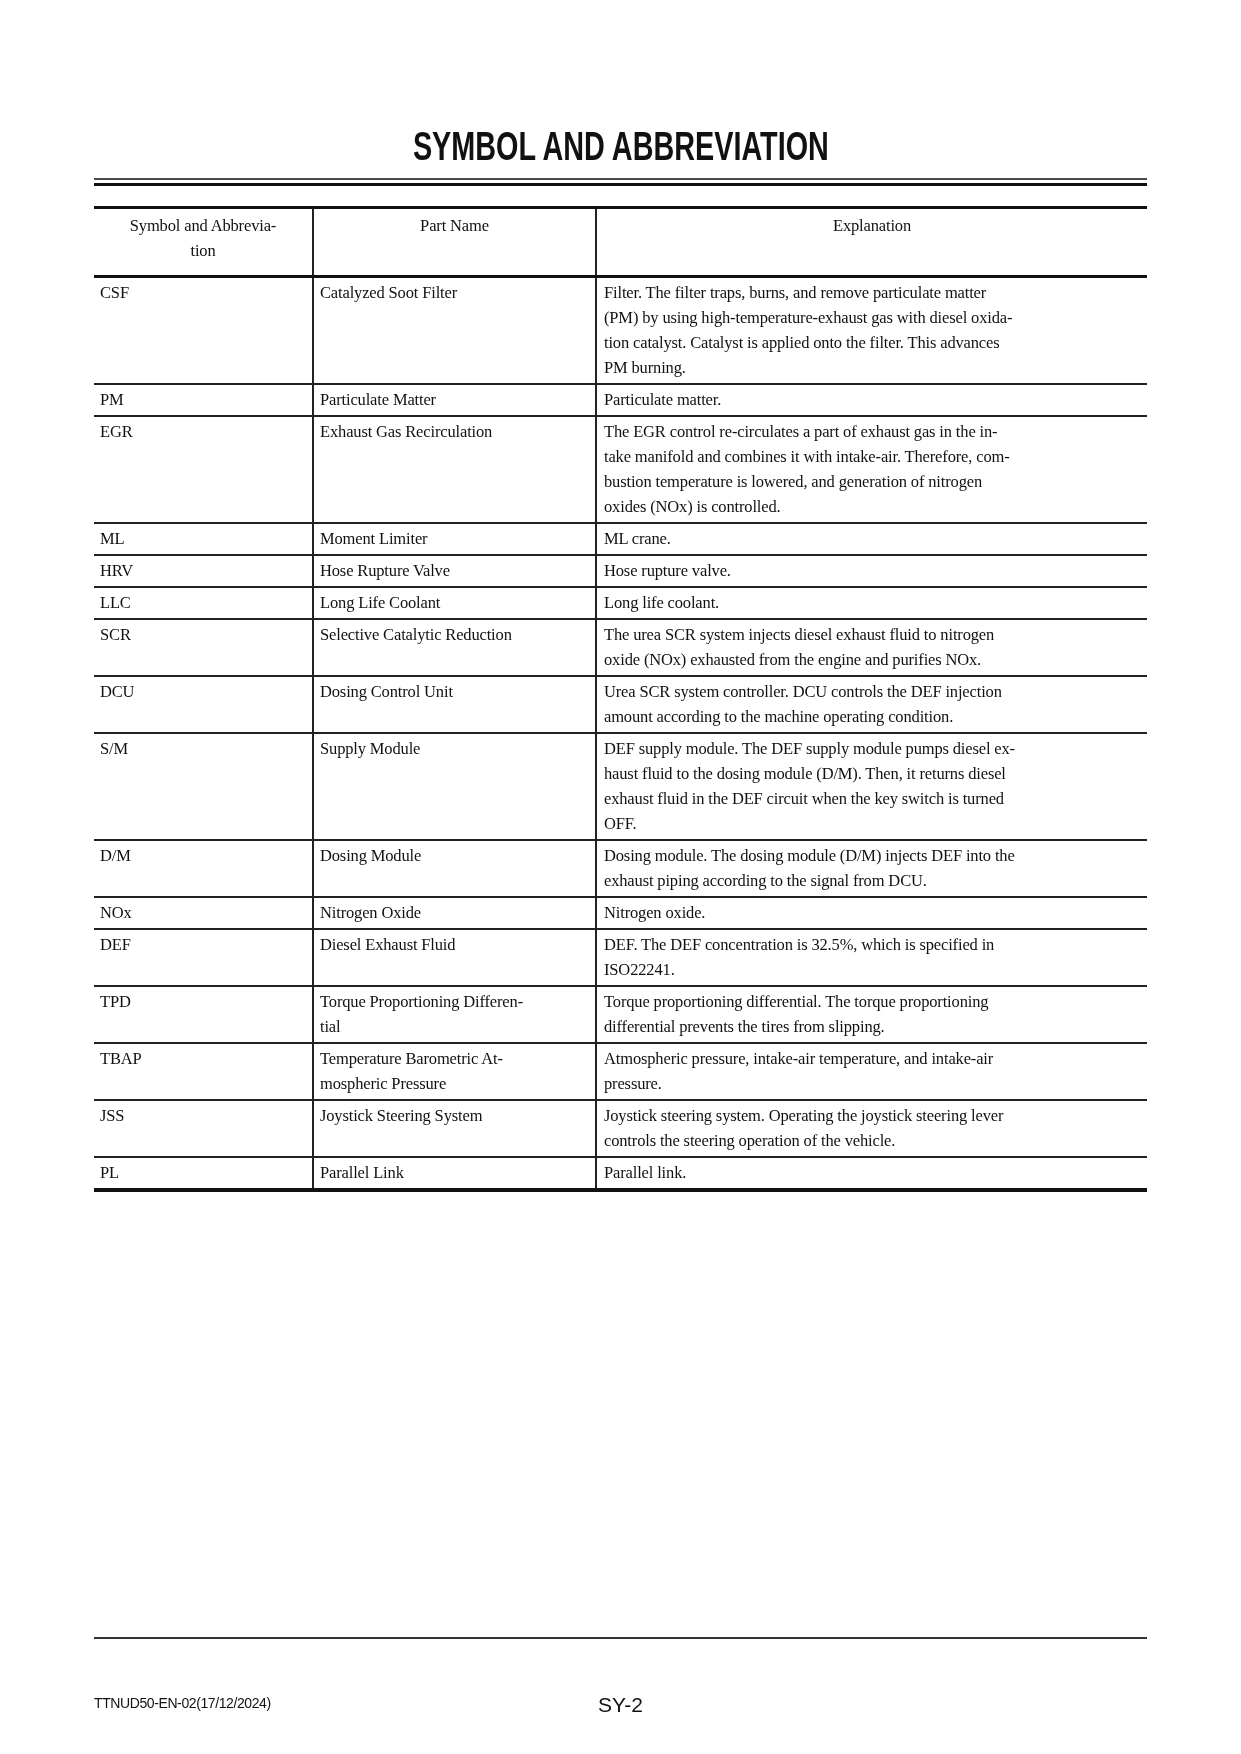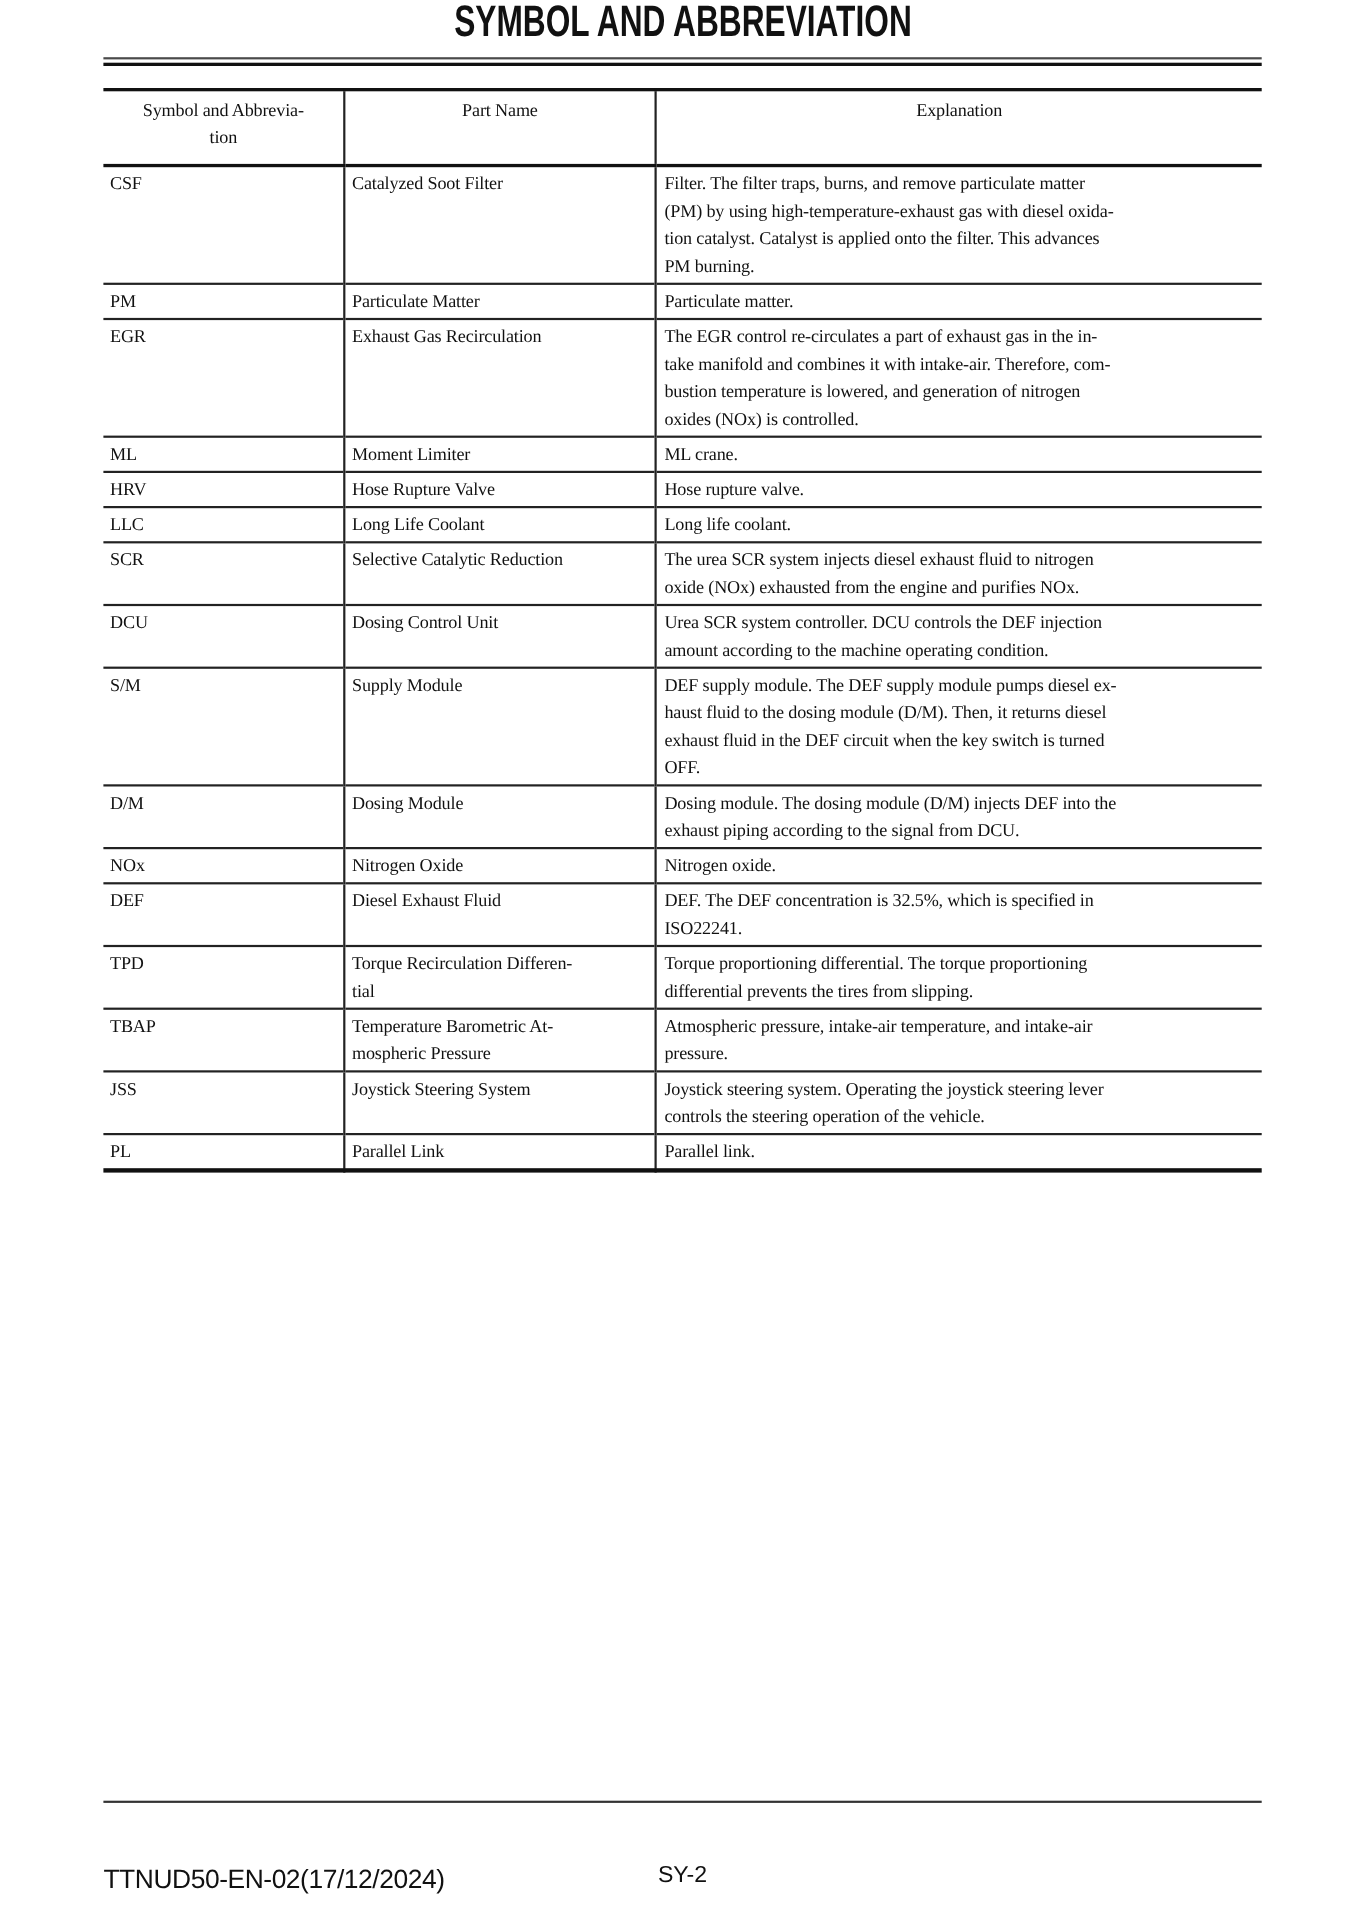--- a/index.html
+++ b/index.html
@@ -13,20 +13,21 @@
     overflow: hidden;
   }
   .content {
     position: absolute;
     left: 94px;
     top: 0;
     width: 1053px;
   }
   h1.doc-title {
     margin: 0;
+    padding-top: 126px;
     height: 40px;
     line-height: 40px;
     font-size: 40px;
     font-weight: 700;
     text-align: center;
     white-space: nowrap;
   }
   h1.doc-title .squeeze {
     display: inline-block;
     transform: scaleX(0.72);
@@ -67,21 +68,21 @@
   .footer {
     position: absolute;
     left: 94px;
     top: 1637px;
     width: 1053px;
   }
   .footer-rule { height: 2px; background: #333; }
   .footer-row { position: relative; margin-top: 56px; height: 24px; }
   .footer-doc {
     position: absolute; left: 0; top: 0;
-    font-size: 24px; letter-spacing: -0.4px;
+    font-size: 14px; letter-spacing: -0.4px;
   }
   .footer-page {
     position: absolute; left: 50%; top: -2px;
     transform: translateX(-50%);
     font-size: 21px;
   }
 </style>
 </head>
 <body>
 
@@ -189,21 +190,21 @@
 
   <tr>
     <td class="symbol-cell">DEF</td>
     <td class="part-name-cell">Diesel Exhaust Fluid</td>
     <td class="explanation-cell">DEF. The DEF concentration is 32.5%, which is specified in
 ISO22241.</td>
   </tr>
 
   <tr>
     <td class="symbol-cell">TPD</td>
-    <td class="part-name-cell">Torque Recirculation Differen-
+    <td class="part-name-cell">Torque Proportioning Differen-
 tial</td>
     <td class="explanation-cell">Torque proportioning differential. The torque proportioning
 differential prevents the tires from slipping.</td>
   </tr>
 
 
   <tr>
     <td class="symbol-cell">TBAP</td>
     <td class="part-name-cell">Temperature Barometric At-
 mospheric Pressure</td>

